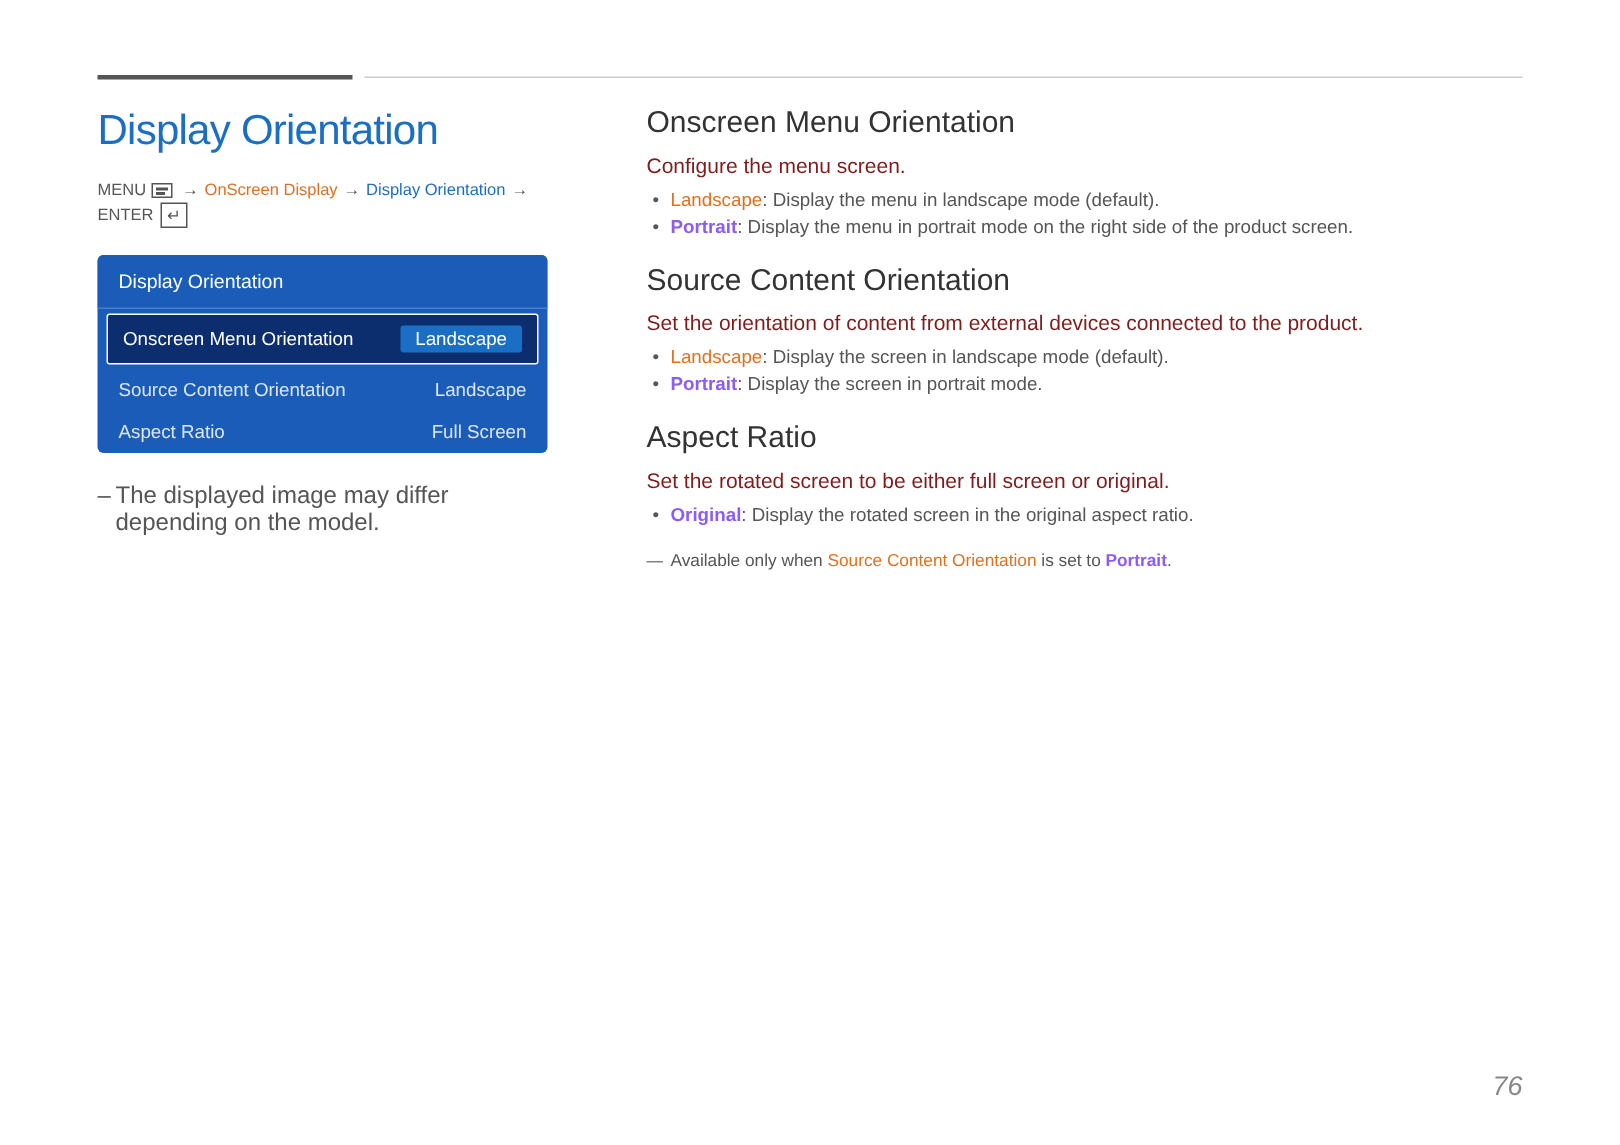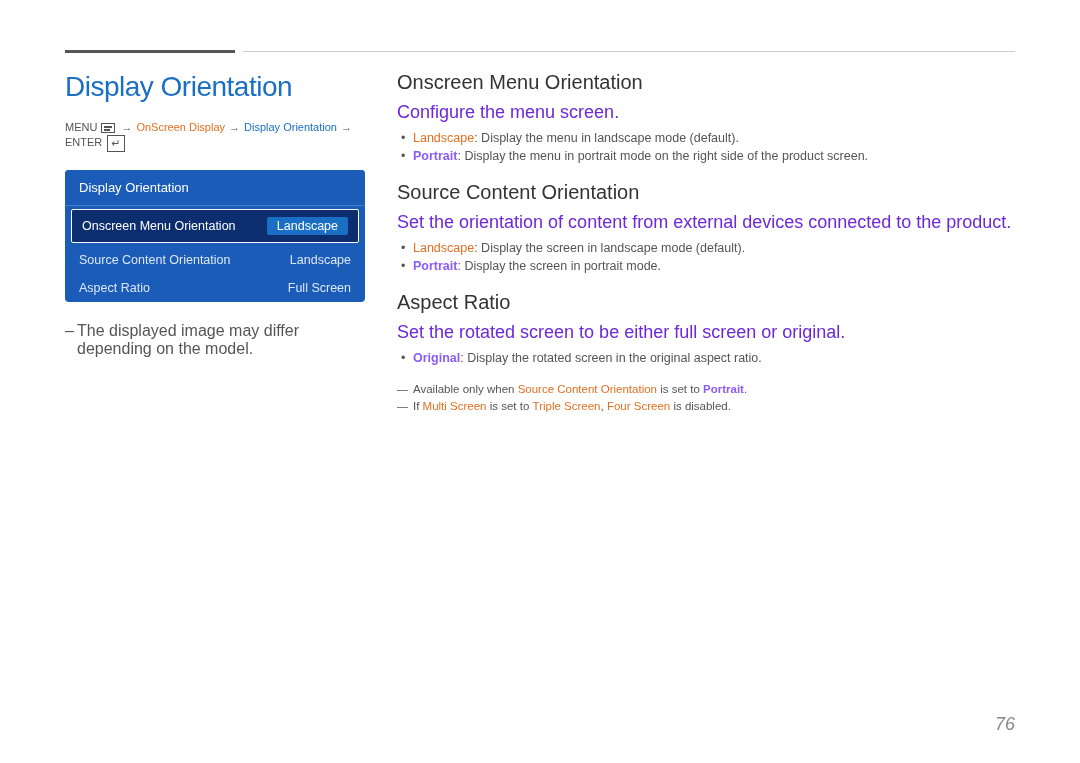--- a/index.html
+++ b/index.html
@@ -33,21 +33,21 @@
       margin-right: 8px;
     }
     .top-rule-light {
       flex: 1;
       height: 1px;
       background: #ccc;
     }
 
     .content-area {
       display: flex;
-      gap: 32px;
+      gap: 66px;
       flex: 1;
     }
 
     
     .left-col {
       width: 300px;
       flex-shrink: 0;
     }
 
     .page-title {
@@ -155,22 +155,22 @@
 
     .section-title {
       font-size: 20px;
       font-weight: 400;
       color: #333;
       margin-bottom: 8px;
       margin-top: 0;
     }
 
     .section-desc {
-      font-size: 18px;
-      color: #6d28d9;
+      font-size: 14px;
+      color: #7f1d1d;
       margin-bottom: 8px;
     }
 
     .bullet-list {
       list-style: none;
       padding: 0;
       margin: 0 0 18px 0;
     }
     .bullet-list li {
       font-size: 12.5px;
@@ -338,22 +338,19 @@
         <h2 class="section-title">Aspect Ratio</h2>
         <p class="section-desc">Set the rotated screen to be either full screen or original.</p>
         <ul class="bullet-list">
           <li>
             <span class="link-blue">Original</span><span>: Display the rotated screen in the original aspect ratio.</span>
           </li>
         </ul>
         <p class="note-small">
           Available only when <span class="link-orange">Source Content Orientation</span> is set to <span class="link-blue">Portrait</span>.
         </p>
-        <p class="note-small">
-          If <span class="link-orange">Multi Screen</span> is set to <span class="link-orange">Triple Screen</span>, <span class="link-orange">Four Screen</span> is disabled.
-        </p>
       </div>
 
     </div>
   </div>
 </div>
 
 <div class="page-number">76</div>
 
 </body></html>

